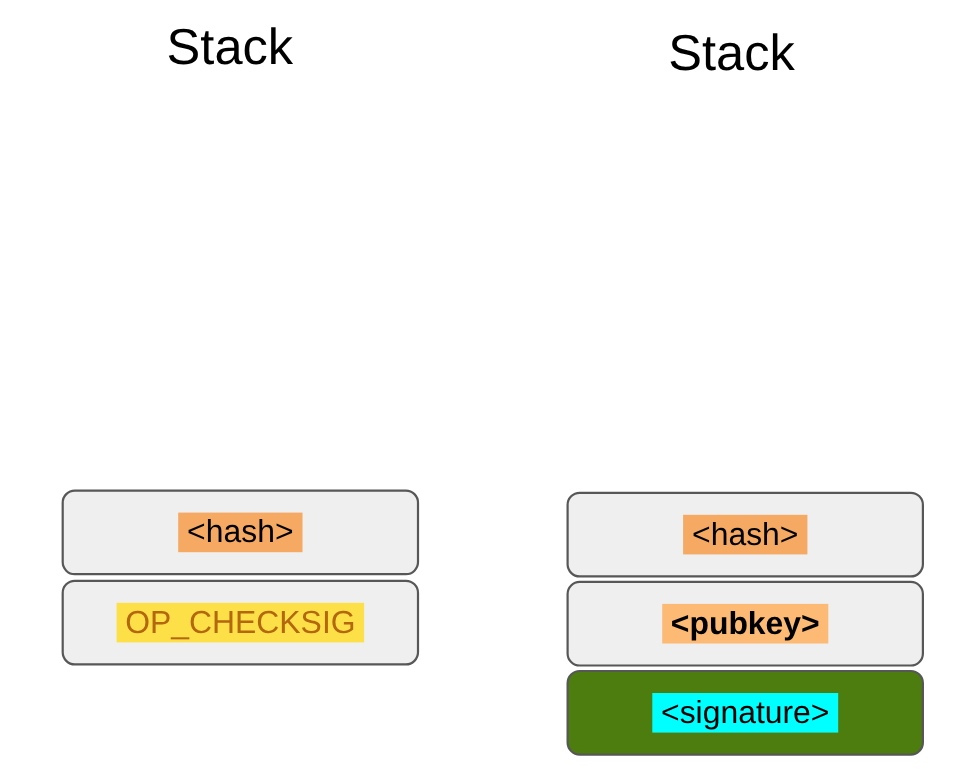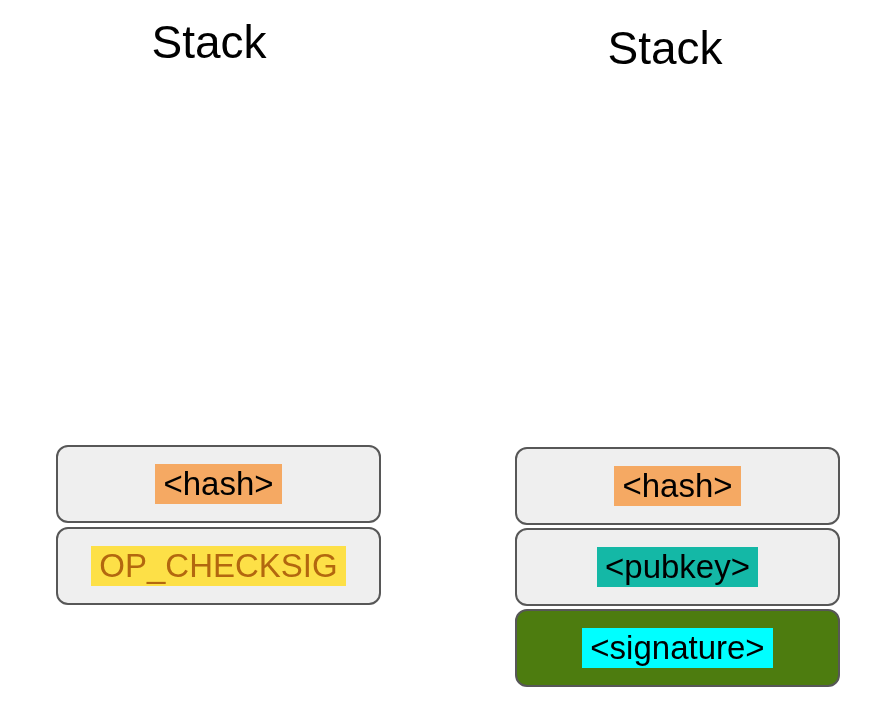--- a/index.html
+++ b/index.html
@@ -39,21 +39,21 @@
     height: 78px;
     box-sizing: border-box;
     border-radius: 12px;
     border: 2px solid #575757;
     background: #efefef;
     display: flex;
     align-items: center;
     justify-content: center;
   }
   .hl {
-    font-size: 33px;
+    font-size: 29px;
     line-height: 1.12;
     padding: 2px 8px;
     white-space: pre;
     color: #000000;
   }
 </style>
 </head>
 <body>
 
 <div class="col-title" id="script-title" style="color: rgb(0, 0, 0);">Stack</div>
@@ -67,18 +67,18 @@
   <div class="box" style="background-color: rgb(239, 239, 239); border-color: rgb(87, 87, 87);">
     <span class="hl" style="color: rgb(179, 103, 15); background-color: #fde047;">OP_CHECKSIG</span>
   </div>
 </div>
 
 <div class="column" id="stack-column">
   <div class="box" style="background-color: rgb(239, 239, 239); border-color: rgb(87, 87, 87);">
     <span class="hl" style="color: rgb(0, 0, 0); background-color: rgb(245, 169, 99);">&lt;hash&gt;</span>
   </div>
   <div class="box" style="background-color: rgb(239, 239, 239); border-color: rgb(87, 87, 87);">
-    <span class="hl" style="color: rgb(0, 0, 0); background-color: #14b8a6;">&lt;pubkey&gt;</span>
+    <span class="hl" style="color: rgb(0, 0, 0); background-color: #fdba74; font-weight: bold;">&lt;pubkey&gt;</span>
   </div>
   <div class="box" style="background-color: #4d7c0f; border-color: rgb(87, 87, 87);">
     <span class="hl" style="color: rgb(0, 0, 0); background-color: rgb(0, 255, 255);">&lt;signature&gt;</span>
   </div>
 </div>
 
 </body></html>

